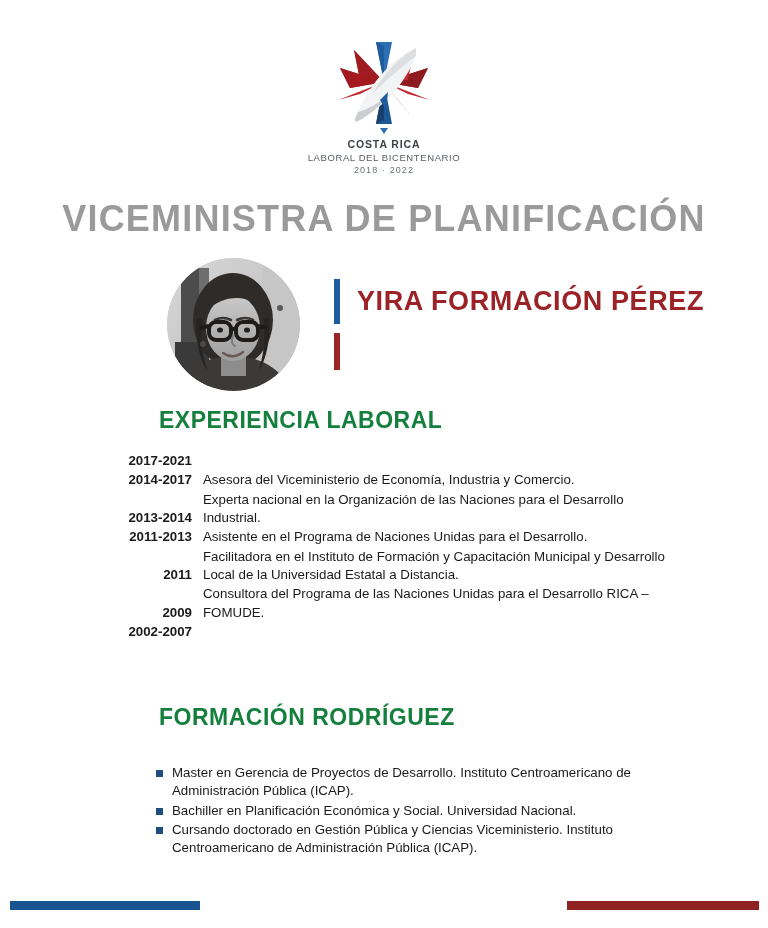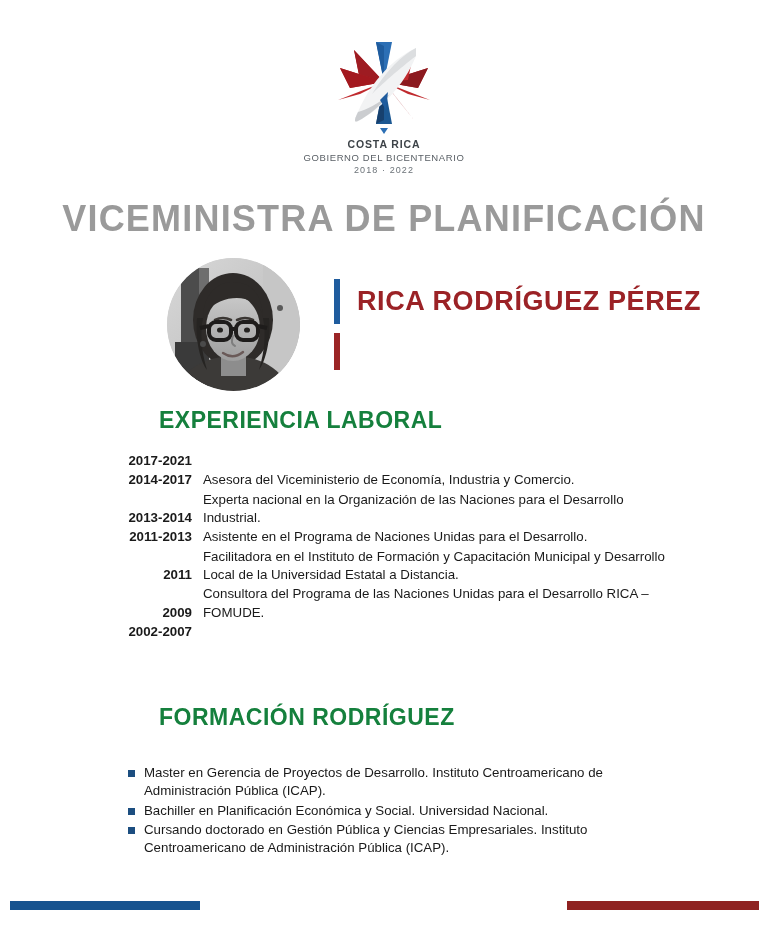--- a/index.html
+++ b/index.html
@@ -164,21 +164,21 @@
     white-space: nowrap;
   }
   .exp-desc {
     flex: 1 1 auto;
     padding-left: 11px;
   }
 
   
   .education {
     position: absolute;
-    left: 128px;
+    left: 156px;
     top: 764px;
     width: 520px;
   }
   .edu-row {
     display: flex;
     align-items: flex-start;
     font-size: 13.3px;
     line-height: 1.38;
     color: #1a1a1a;
     margin-bottom: 1px;
@@ -256,21 +256,21 @@
         <path d="M92,20 C78,27 62,43 48,66 C56,58 76,40 92,28 Z" fill="#DCDEE0"></path>
         <path d="M34,84 C30,92 30,95 34,93 C44,88 56,78 66,66 C54,76 42,82 34,84 Z" fill="#CBCDD0"></path>
       </g>
 
       <polygon points="56,72 64,64 62,82" fill="#1F5C9E"></polygon>
 
       <polygon points="56,100 64,100 60,106" fill="#2C6FB5"></polygon>
     </svg>
     <div class="logo-text">
       <span class="logo-line1">COSTA RICA</span>
-      <span class="logo-line2">GOBIERNO DEL BICENTENARIO</span>
+      <span class="logo-line2">LABORAL DEL BICENTENARIO</span>
       <span class="logo-line3">2018 · 2022</span>
     </div>
   </div>
 
   <div class="page-title">VICEMINISTRA DE PLANIFICACIÓN</div>
 
   <div class="person-row">
 
     <div class="avatar">
       <svg viewBox="0 0 133 133">
@@ -329,21 +329,21 @@
           <circle cx="36" cy="86" r="3" fill="#4a4a4a"></circle>
 
           <circle cx="113" cy="50" r="3" fill="#5a5a5a"></circle>
         </g>
       </svg>
     </div>
 
     <div class="accent-blue"></div>
     <div class="accent-red"></div>
 
-    <div class="person-name">RICA RODRÍGUEZ PÉREZ</div>
+    <div class="person-name">YIRA FORMACIÓN PÉREZ</div>
   </div>
 
   <div class="section-header" id="exp-header">EXPERIENCIA LABORAL</div>
   <div class="experience" id="experience-list">
       <div class="exp-row">
         <div class="exp-date">2017-2021</div>
       </div>
       <div class="exp-row">
         <div class="exp-date">2014-2017</div>
         <div class="exp-desc">Asesora del Viceministerio de Economía, Industria y Comercio.</div>
@@ -380,20 +380,20 @@
       <div class="edu-row">
         <div class="edu-bullet">
           <i style="background: rgb(28, 78, 128);"></i>
         </div>
         <div class="edu-text">Bachiller en Planificación Económica y Social. Universidad Nacional.</div>
       </div>
       <div class="edu-row">
         <div class="edu-bullet">
           <i style="background: rgb(28, 78, 128);"></i>
         </div>
-        <div class="edu-text">Cursando doctorado en Gestión Pública y Ciencias Empresariales. Instituto Centroamericano de  Administración Pública (ICAP).</div>
+        <div class="edu-text">Cursando doctorado en Gestión Pública y Ciencias Viceministerio. Instituto Centroamericano de  Administración Pública (ICAP).</div>
       </div>
     </div>
 
   <div class="footer-bar-blue"></div>
   <div class="footer-bar-red"></div>
 
 </div>
 
 </body></html>

